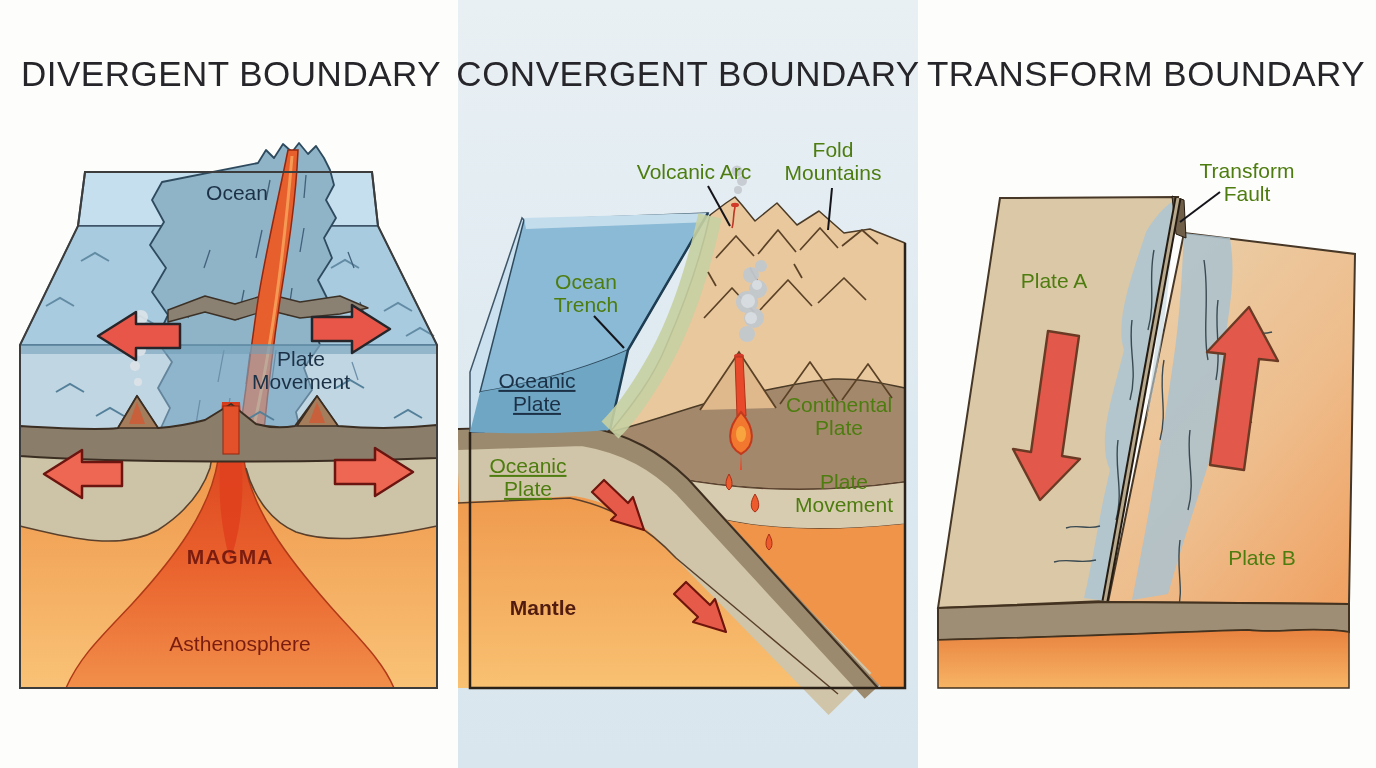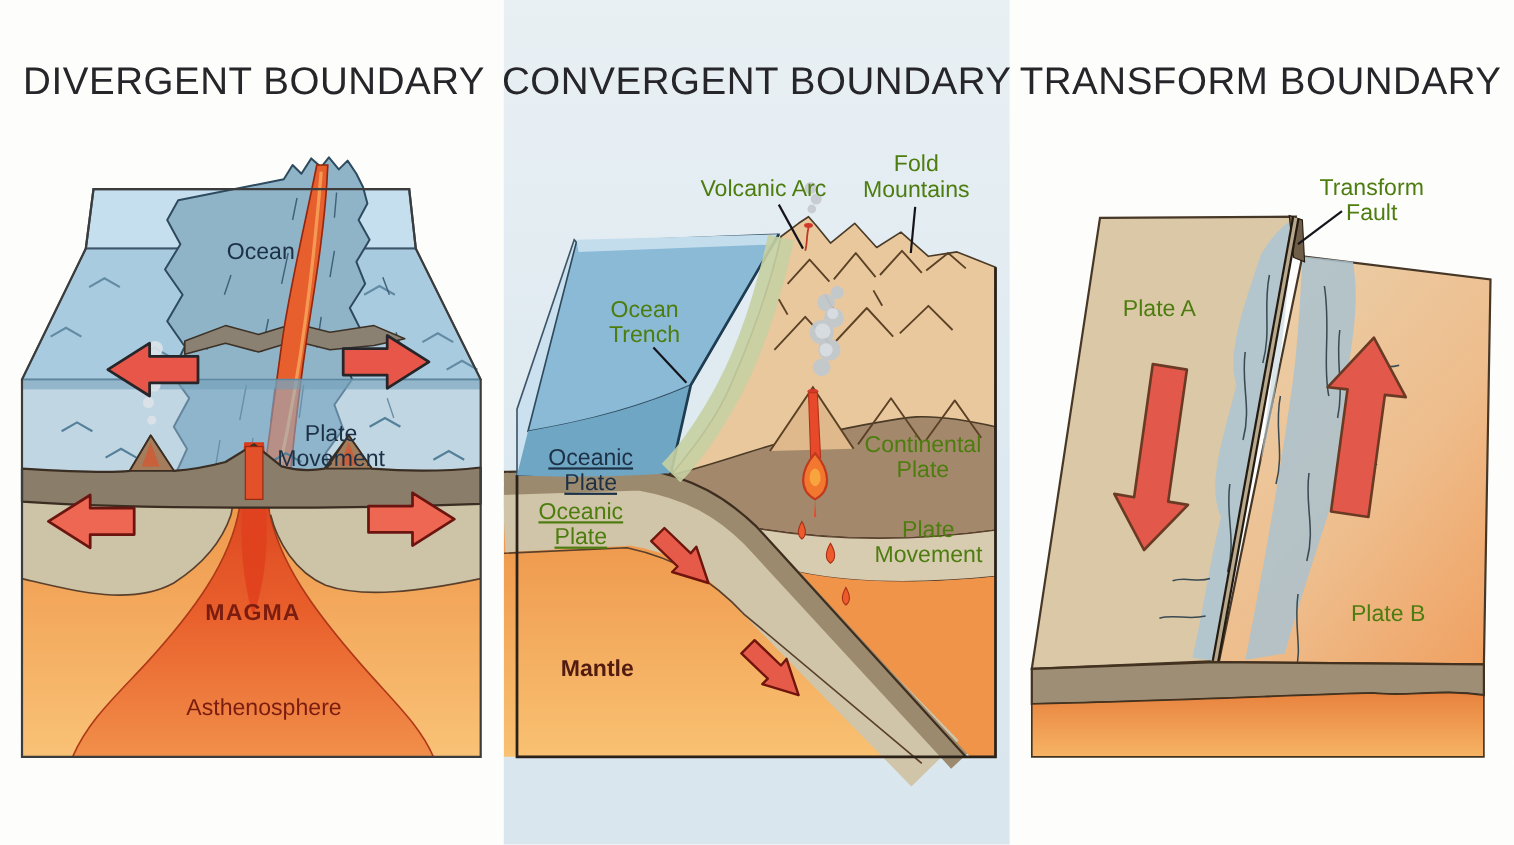--- a/index.html
+++ b/index.html
@@ -7,21 +7,21 @@
          font-family:"Liberation Sans",sans-serif;}
   .panel{position:absolute;top:0;height:768px;}
   #panel-divergent{left:0;width:458px;background:#fdfdfb;}
   #panel-convergent{left:458px;width:460px;background:linear-gradient(180deg,#e9f0f4 0%,#dde9f0 55%,#d9e6ee 100%);}
   #panel-transform{left:918px;width:458px;background:#fdfdfb;}
   .panel svg{position:absolute;left:0;top:0;}
   .title{position:absolute;transform:translate(-50%,-50%);font-weight:400;font-size:35px;
          letter-spacing:.5px;color:#26262a;white-space:nowrap;}
   .label{position:absolute;transform:translate(-50%,-50%);font-size:21px;line-height:1.1;
          text-align:center;color:#4d7c0f;}
-  .navy{color:#1c3146;margin-top:36px;}
+  .navy{color:#1c3146;}
   .maroon{color:#7a1d10;text-align:center;}
   .darkmaroon{color:#521c10;font-weight:bold;}
   .semibold{font-weight:600;letter-spacing:1px;}
   .w90{width:90px;} .w110{width:112px;text-decoration:underline;} .w120{width:122px;} .w140{width:142px;}
   .nowrap{white-space:nowrap;}
 </style>
 </head>
 <body>
 
 <div id="stage">

